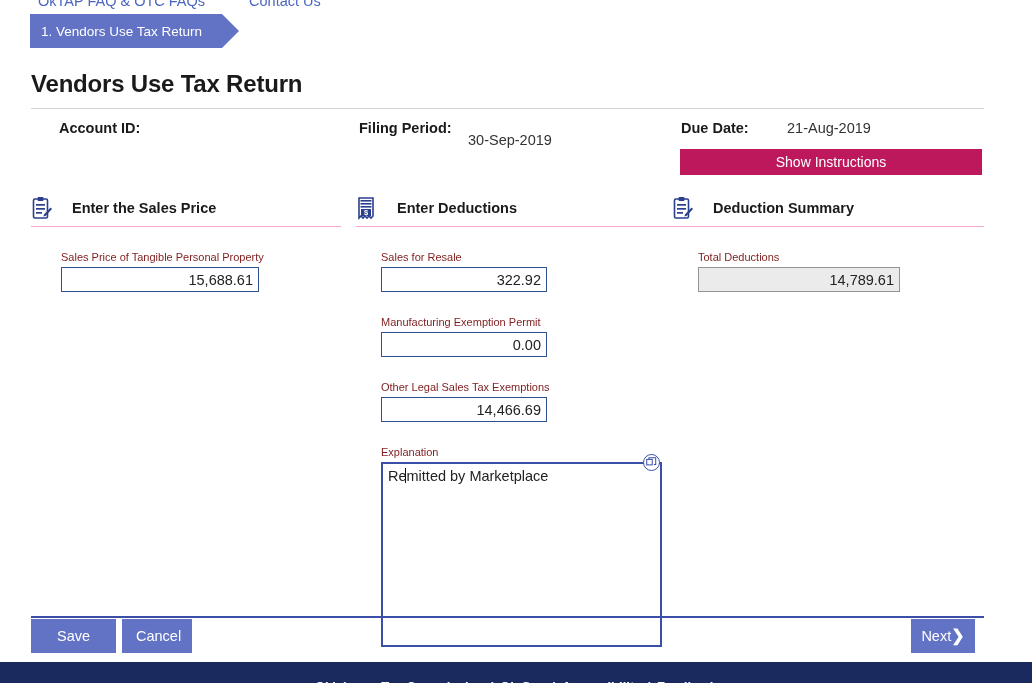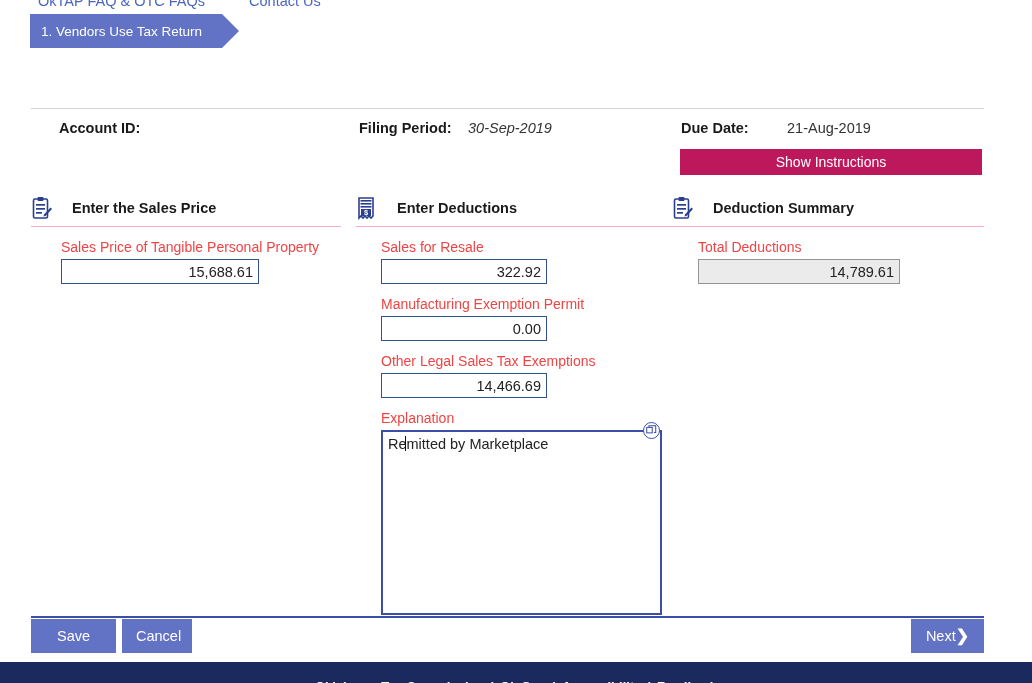--- a/index.html
+++ b/index.html
@@ -92,21 +92,21 @@
     text-align: right;
   }
   .info-value {
     position: absolute;
     font-size: 14.5px;
     color: #333;
     white-space: nowrap;
   }
   .lbl-account { left: 59px;  top: 0; }
   .lbl-filing  { left: 359px; top: 0; }
-  .val-filing  { left: 468px; top: 0; font-style: italic; }
+  .val-filing  { left: 468px; top: 12px; }
   .lbl-due     { left: 681px; top: 0; }
   .val-due     { left: 787px; top: 0; }
 
   
   .show-instructions {
     position: absolute;
     left: 680px; top: 149px;
     width: 302px; height: 26px;
     background: #be185d;
     border: none;
@@ -136,25 +136,26 @@
   .section-head .sec-title {
     font-size: 14.5px;
     font-weight: bold;
     color: #1a1a1a;
     white-space: nowrap;
   }
   .sec-icon { width: 22px; height: 24px; flex: 0 0 22px; display:block; }
 
   .field { margin-top: 12px; }
   .field-label {
-    font-size: 14px;
-    color: #ef4444;
+    font-size: 11px;
+    color: #7f1d1d;
     margin-bottom: 4px;
     display: block;
     white-space: nowrap;
+    margin-top: 24px;
   }
   input.num {
     width: 198px;
     height: 25px;
     border: 1px solid #30538f;
     background: #ffffff;
     font-size: 14.5px;
     font-family: "Liberation Sans", sans-serif;
     color: #222;
     text-align: right;
@@ -236,21 +237,21 @@
     height: 34px;
     cursor: pointer;
     padding: 0 14px;
     border-radius: 0;
     line-height: 34px;
     text-align: center;
   }
   .btn-save   { left: 31px;  top: 0; width: 85px; }
   .btn-cancel { left: 122px; top: 0; width: 70px; }
   .btn-next {
-    left: 911px; top: 0; width: 73px;
+    left: 911px; top: 0; width: 64px;
     display: flex; align-items: center; justify-content: center; 
   }
   .btn-next .chev { font-size: 16px; font-weight: bold; line-height: 1; }
 
   
   .footer {
     position: absolute;
     left: 0; top: 662px;
     width: 1032px;
     height: 21px;
@@ -280,20 +281,21 @@
     <a href="#">OkTAP FAQ &amp; OTC FAQs</a>
     <a href="#">Contact Us</a>
   </div>
 
   <div class="step-bar">
     <div class="step-chevron">
       <span>1. Vendors Use Tax Return</span>
     </div>
   </div>
 
+  <div class="page-title">Vendors Use Tax Return</div>
   <div class="title-rule"></div>
 
   <div class="info-row">
     <span class="info-label lbl-account">Account ID:</span>
     <span class="info-value" style="left:192px;top:0;"></span>
     <span class="info-label lbl-filing">Filing Period:</span>
     <span class="info-value val-filing">30-Sep-2019</span>
     <span class="info-label lbl-due">Due Date:</span>
     <span class="info-value val-due">21-Aug-2019</span>
   </div>

